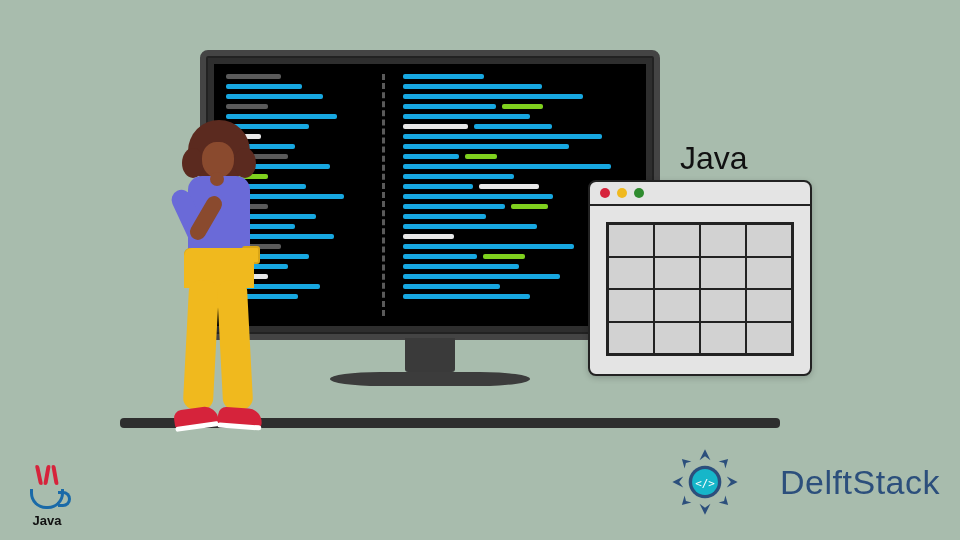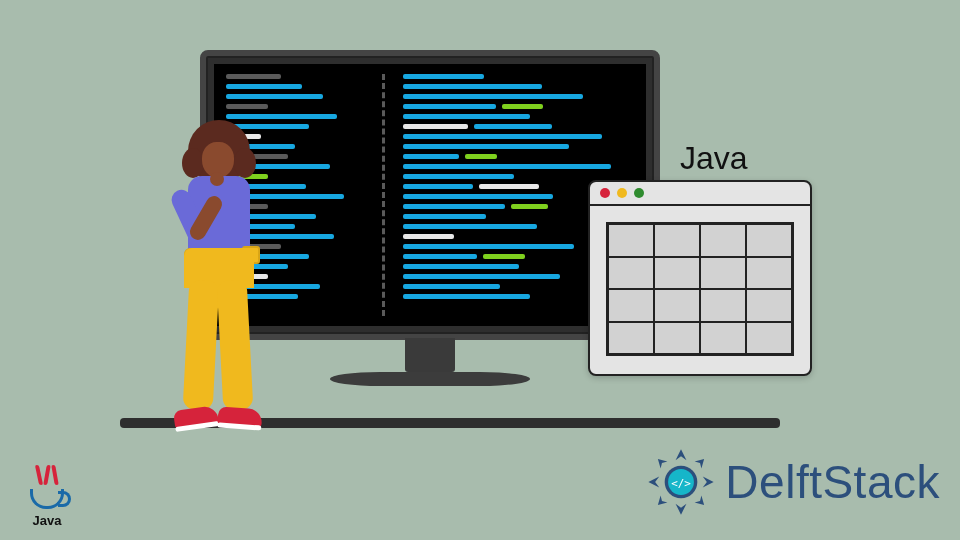--- a/index.html
+++ b/index.html
@@ -222,22 +222,23 @@
   .delft {
     position: absolute;
     right: 20px; bottom: 24px;
     display: flex; align-items: center; gap: 10px;
   }
   .delft-badge {
     width: 68px; height: 68px; position: relative;
   }
   .delft-badge svg { width: 100%; height: 100%; }
   .delft-text {
-    font-size: 46px; color: #2c4f7c; font-weight: 500;
+    font-size: 34px; color: #2c4f7c; font-weight: 500;
     letter-spacing: .5px;
+    margin-left: 31px;
   }
 </style>
 </head>
 <body>
 
 <div class="desk-shadow"></div>
 
 <div class="monitor">
   <div class="monitor-bezel">
     <div class="screen">

